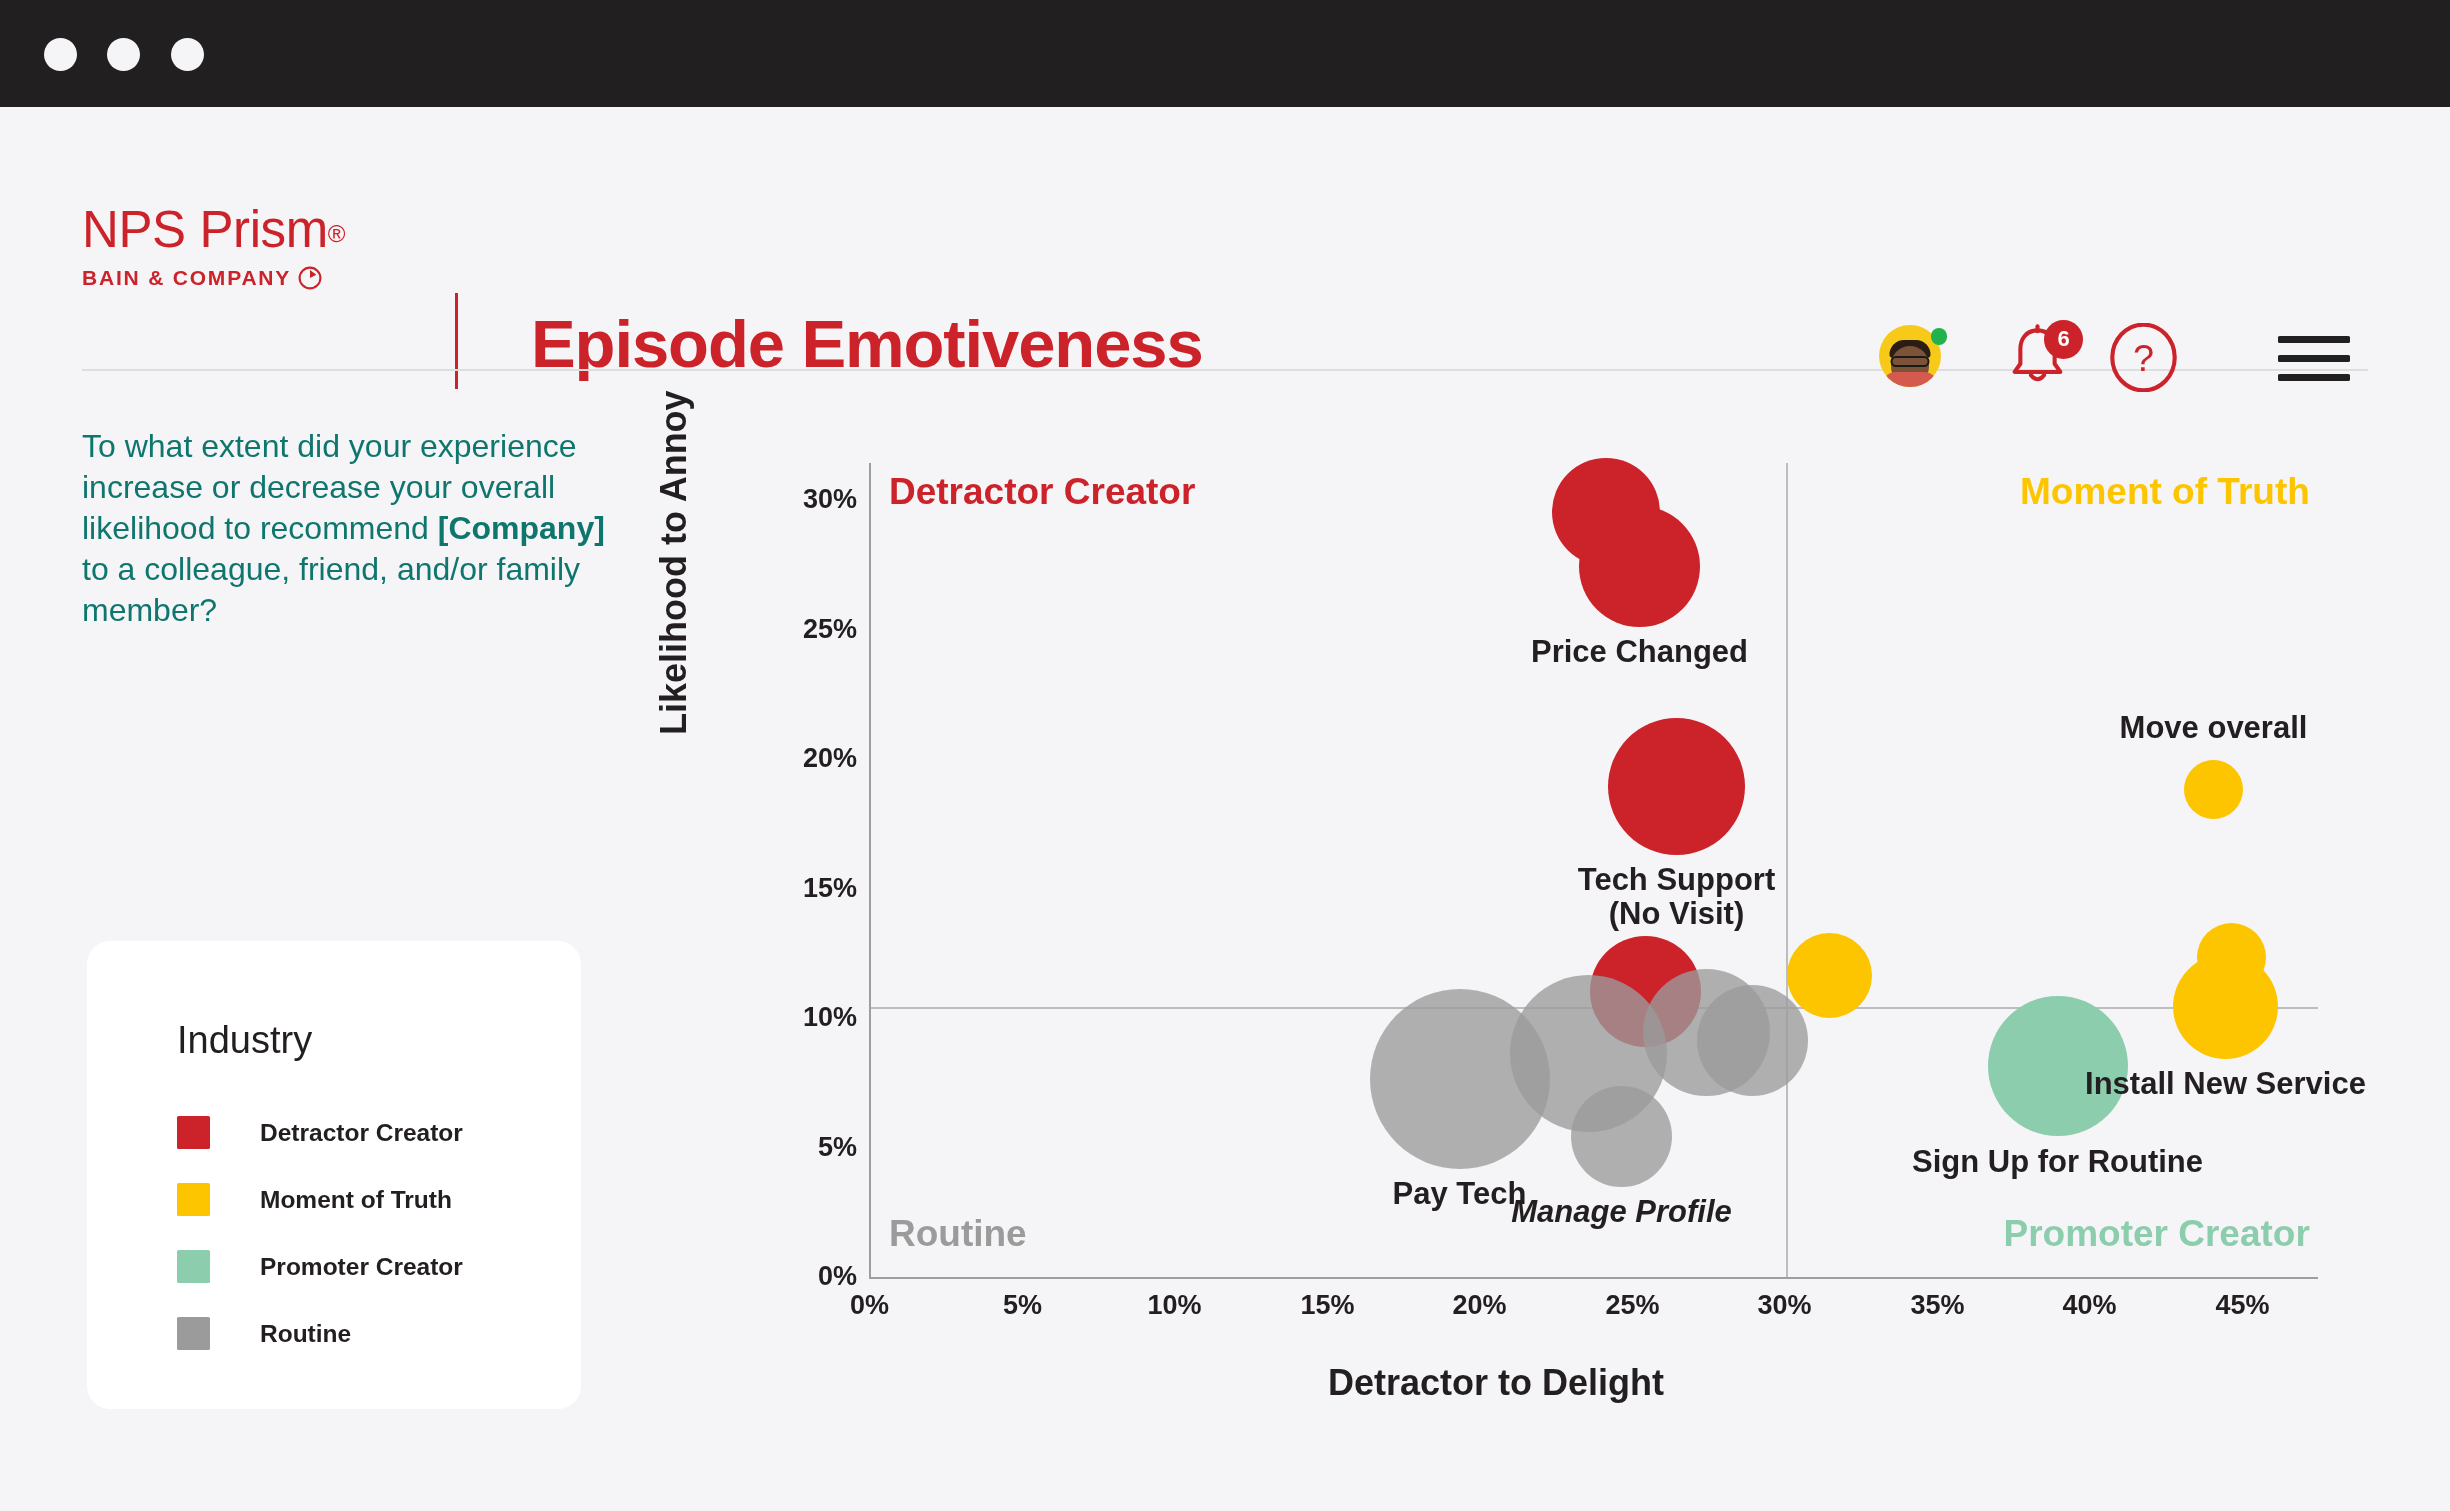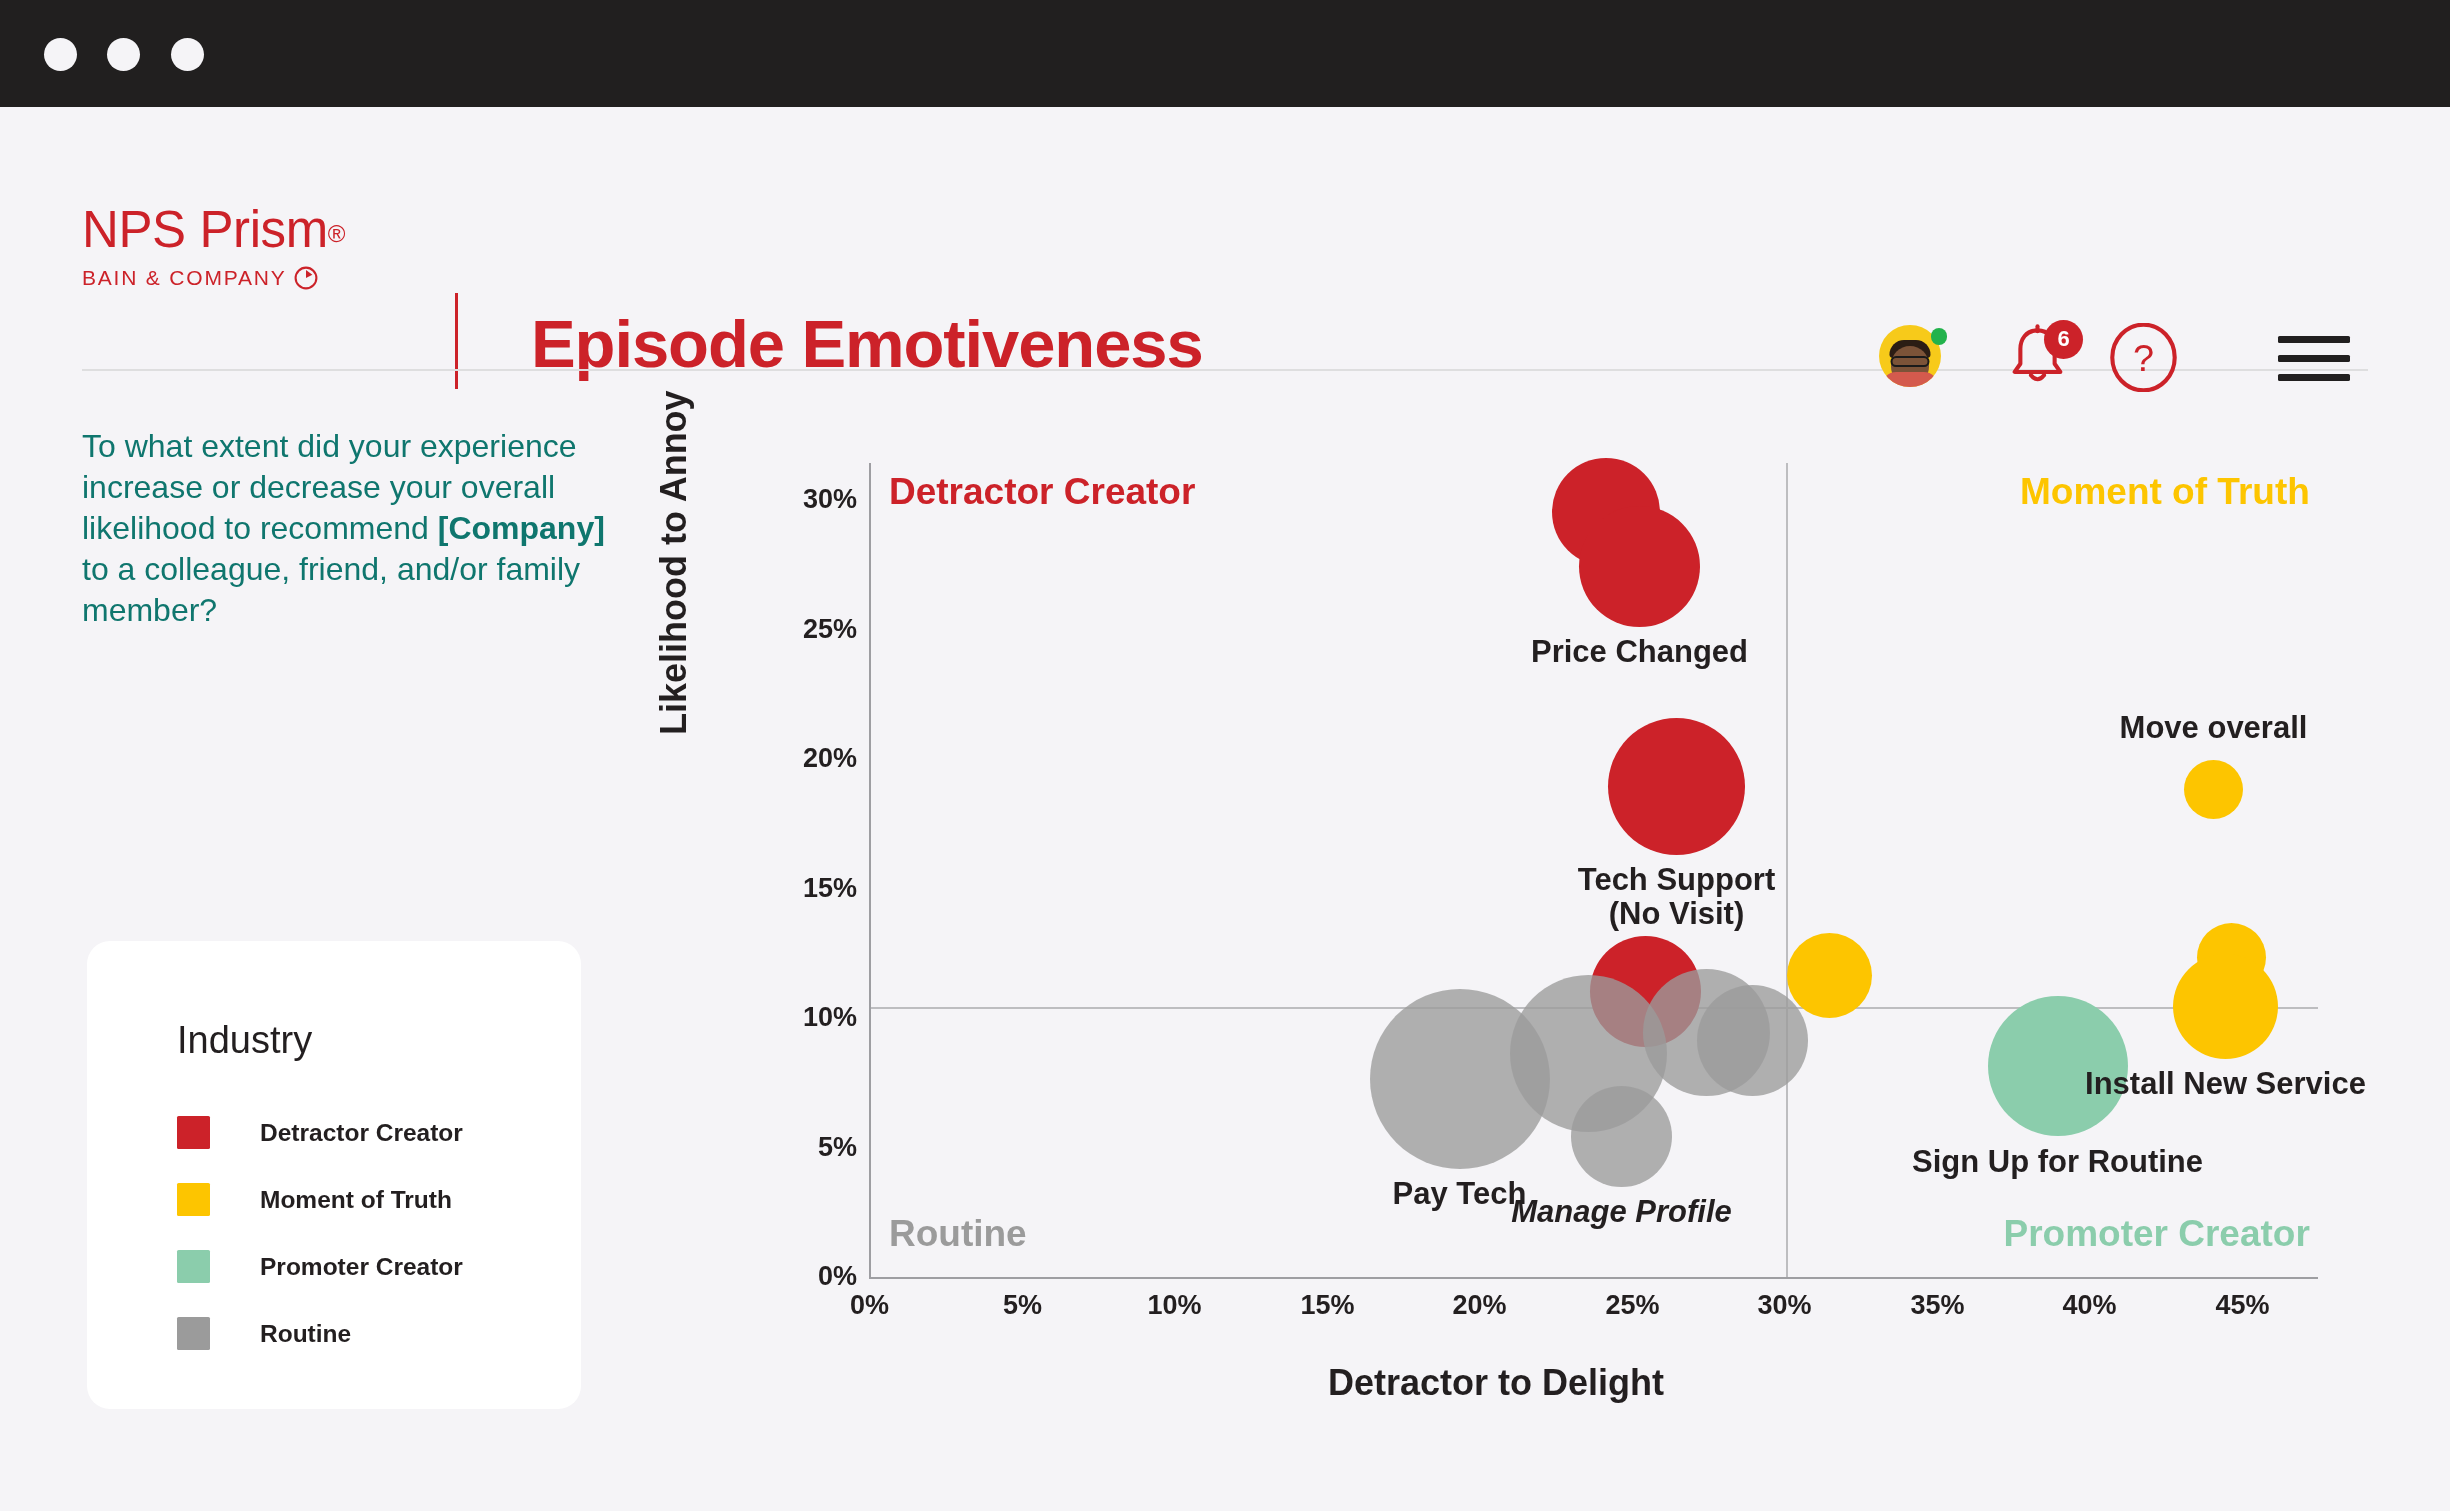--- a/index.html
+++ b/index.html
@@ -26,21 +26,21 @@
 
   
   .header { position: absolute; left: 0; top: 107px; width: 2450px; height: 265px; }
   .logo-wrap { position: absolute; left: 82px; top: 97px; }
   .logo-main {
     color: #cc2229; font-size: 51px; font-weight: 400; letter-spacing: -0.4px;
     line-height: 1; white-space: nowrap;
   }
   .logo-main .reg { font-size: 24px; vertical-align: 4.9px; }
   .logo-sub {
-    color: #cc2229; font-size: 21px; font-weight: 400; letter-spacing: 1.8px;
+    color: #cc2229; font-size: 21px; font-weight: 700; letter-spacing: 1.8px;
     margin-top: 10.6px; white-space: nowrap; display: flex; align-items: center; gap: 7.3px;
   }
   .logo-clock { display: inline-block; width: 24px; height: 24px; }
   .divider-v {
     position: absolute; left: 455px; top: 186px; width: 3.3px; height: 96px;
     background: #cc2229;
   }
   .page-title {
     position: absolute; left: 531px; top: 198px;
     color: #cc2229; font-size: 67px; font-weight: 700; letter-spacing: -1.1px;

